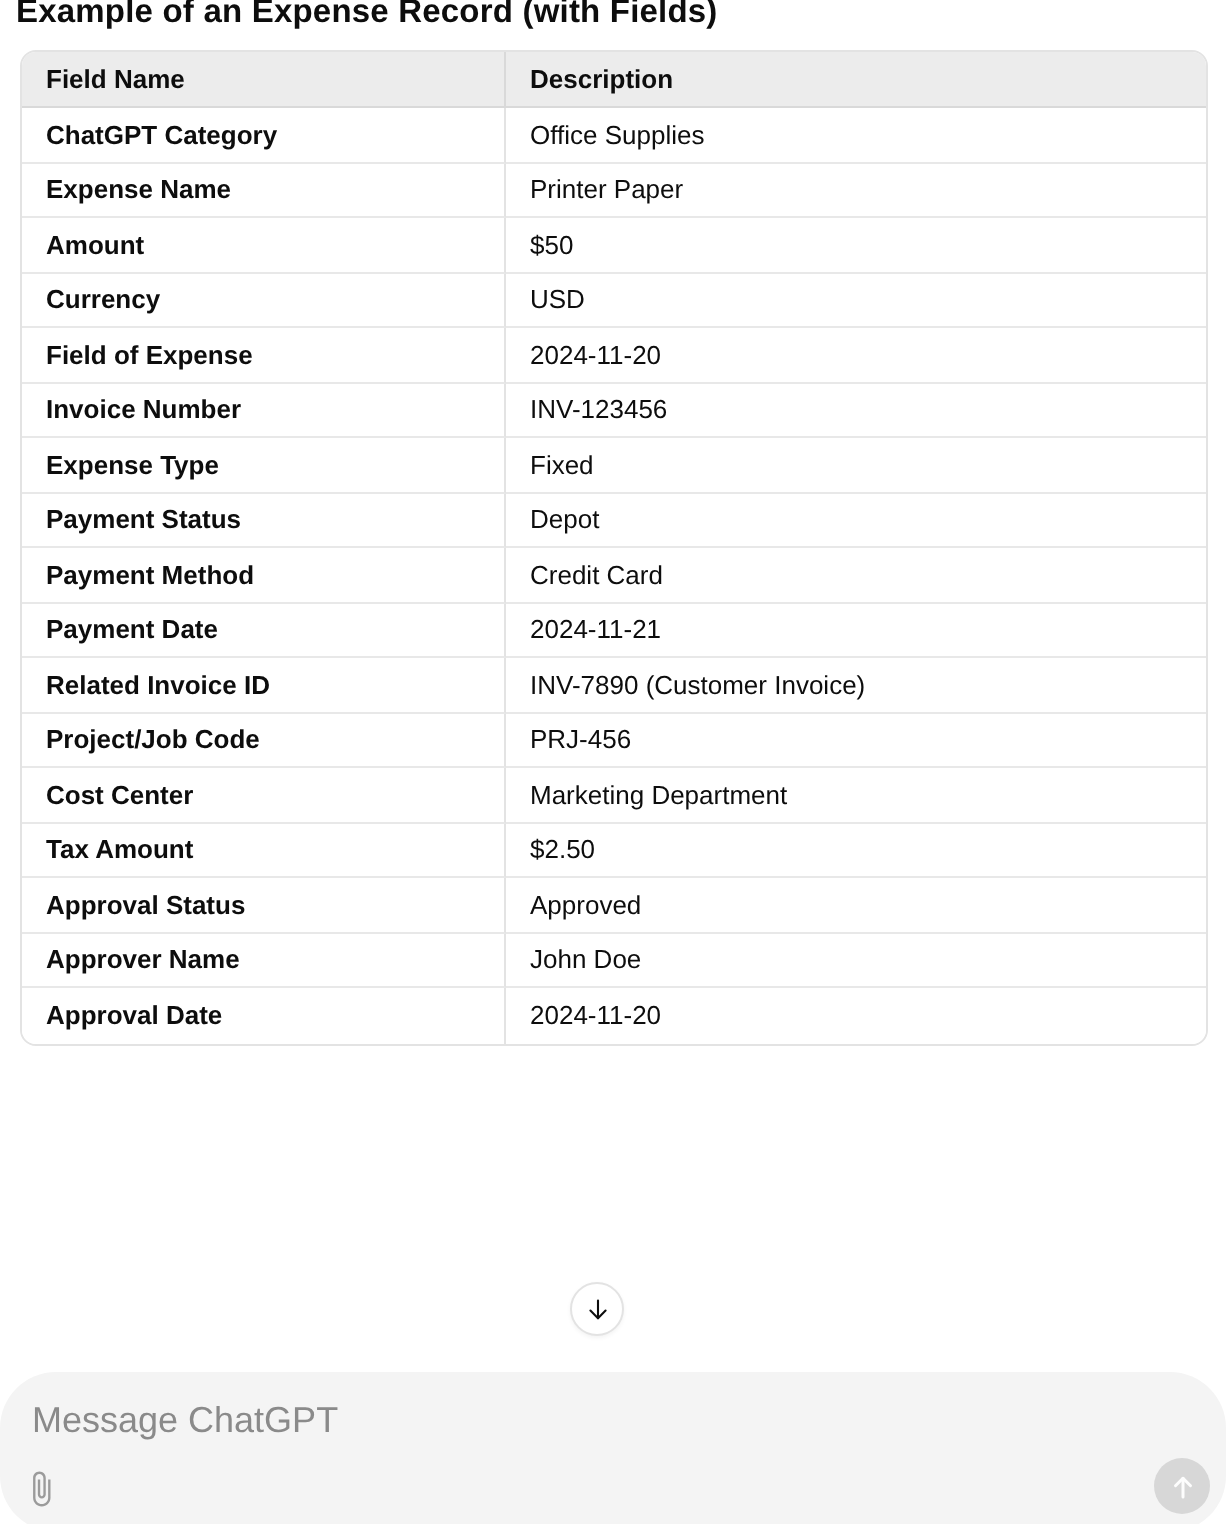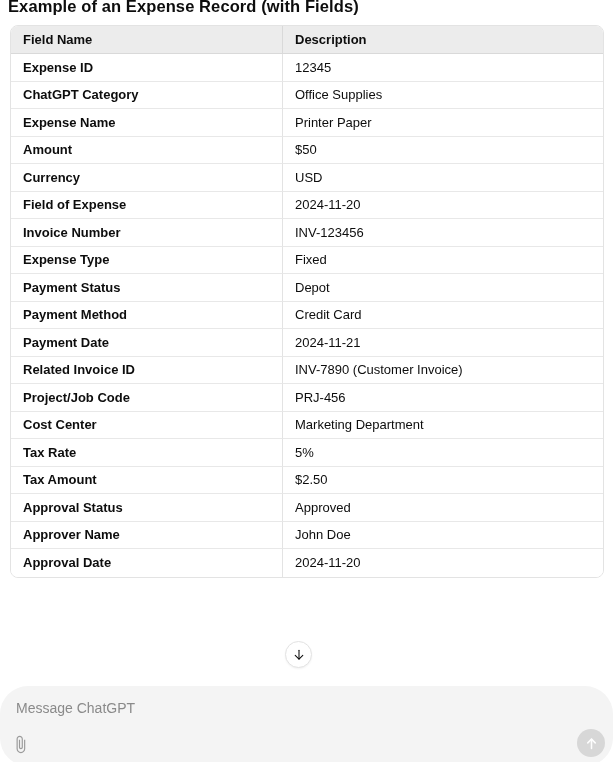--- a/index.html
+++ b/index.html
@@ -30,21 +30,21 @@
   }
   .expense-table th {
     background: #ececec;
     text-align: left;
     font-weight: 600;
     height: 28px;
     padding: 0 12px;
     vertical-align: middle;
     border-bottom: 1px solid #d9d9d9;
   }
-  .expense-table th:first-child { width: 272px; border-right: 1px solid #d9d9d9; }
+  .expense-table th:first-child { width: 242px; border-right: 1px solid #d9d9d9; }
   .expense-table td {
     height: 27.5px;
     padding: 0 12px;
     vertical-align: middle;
     border-bottom: 1px solid #e8e8e8;
     background: #ffffff;
   }
   .expense-table tr:last-child td { border-bottom: none; }
   .expense-table td.field-cell {
     font-weight: 600;
@@ -84,21 +84,21 @@
     position: absolute;
     left: 16px;
     top: 14px;
     width: 560px;
     height: 22px;
     border: none;
     outline: none;
     background: transparent;
     resize: none;
     font-family: "Liberation Sans", sans-serif;
-    font-size: 14px;
+    font-size: 18px;
     color: #0d0d0d;
   }
   .composer textarea::placeholder { color: #8a8a8a; opacity: 1; }
   .attach-btn {
     position: absolute;
     left: 8px;
     top: 46px;
     width: 24px;
     height: 24px;
     border: none;
@@ -133,24 +133,20 @@
 
 <table class="expense-table">
   <thead>
     <tr>
       <th>Field Name</th>
       <th>Description</th>
     </tr>
   </thead>
   <tbody>
       <tr>
-        <td class="field-cell">Expense ID</td>
-        <td class="desc-cell">12345</td>
-      </tr>
-      <tr>
         <td class="field-cell">ChatGPT Category</td>
         <td class="desc-cell">Office Supplies</td>
       </tr>
       <tr>
         <td class="field-cell">Expense Name</td>
         <td class="desc-cell">Printer Paper</td>
       </tr>
       <tr>
         <td class="field-cell">Amount</td>
         <td class="desc-cell">$50</td>
@@ -187,24 +183,20 @@
         <td class="field-cell">Related Invoice ID</td>
         <td class="desc-cell">INV-7890 (Customer Invoice)</td>
       </tr>
       <tr>
         <td class="field-cell">Project/Job Code</td>
         <td class="desc-cell">PRJ-456</td>
       </tr>
       <tr>
         <td class="field-cell">Cost Center</td>
         <td class="desc-cell">Marketing Department</td>
-      </tr>
-      <tr>
-        <td class="field-cell">Tax Rate</td>
-        <td class="desc-cell">5%</td>
       </tr>
       <tr>
         <td class="field-cell">Tax Amount</td>
         <td class="desc-cell">$2.50</td>
       </tr>
       <tr>
         <td class="field-cell">Approval Status</td>
         <td class="desc-cell">Approved</td>
       </tr>
       <tr>

